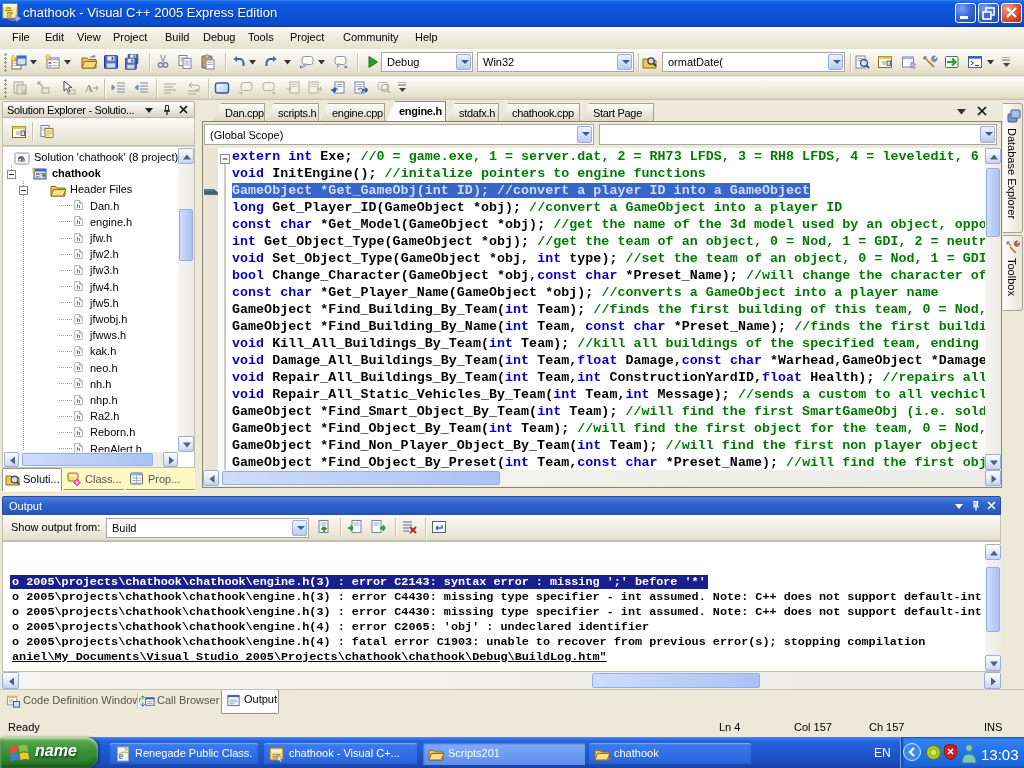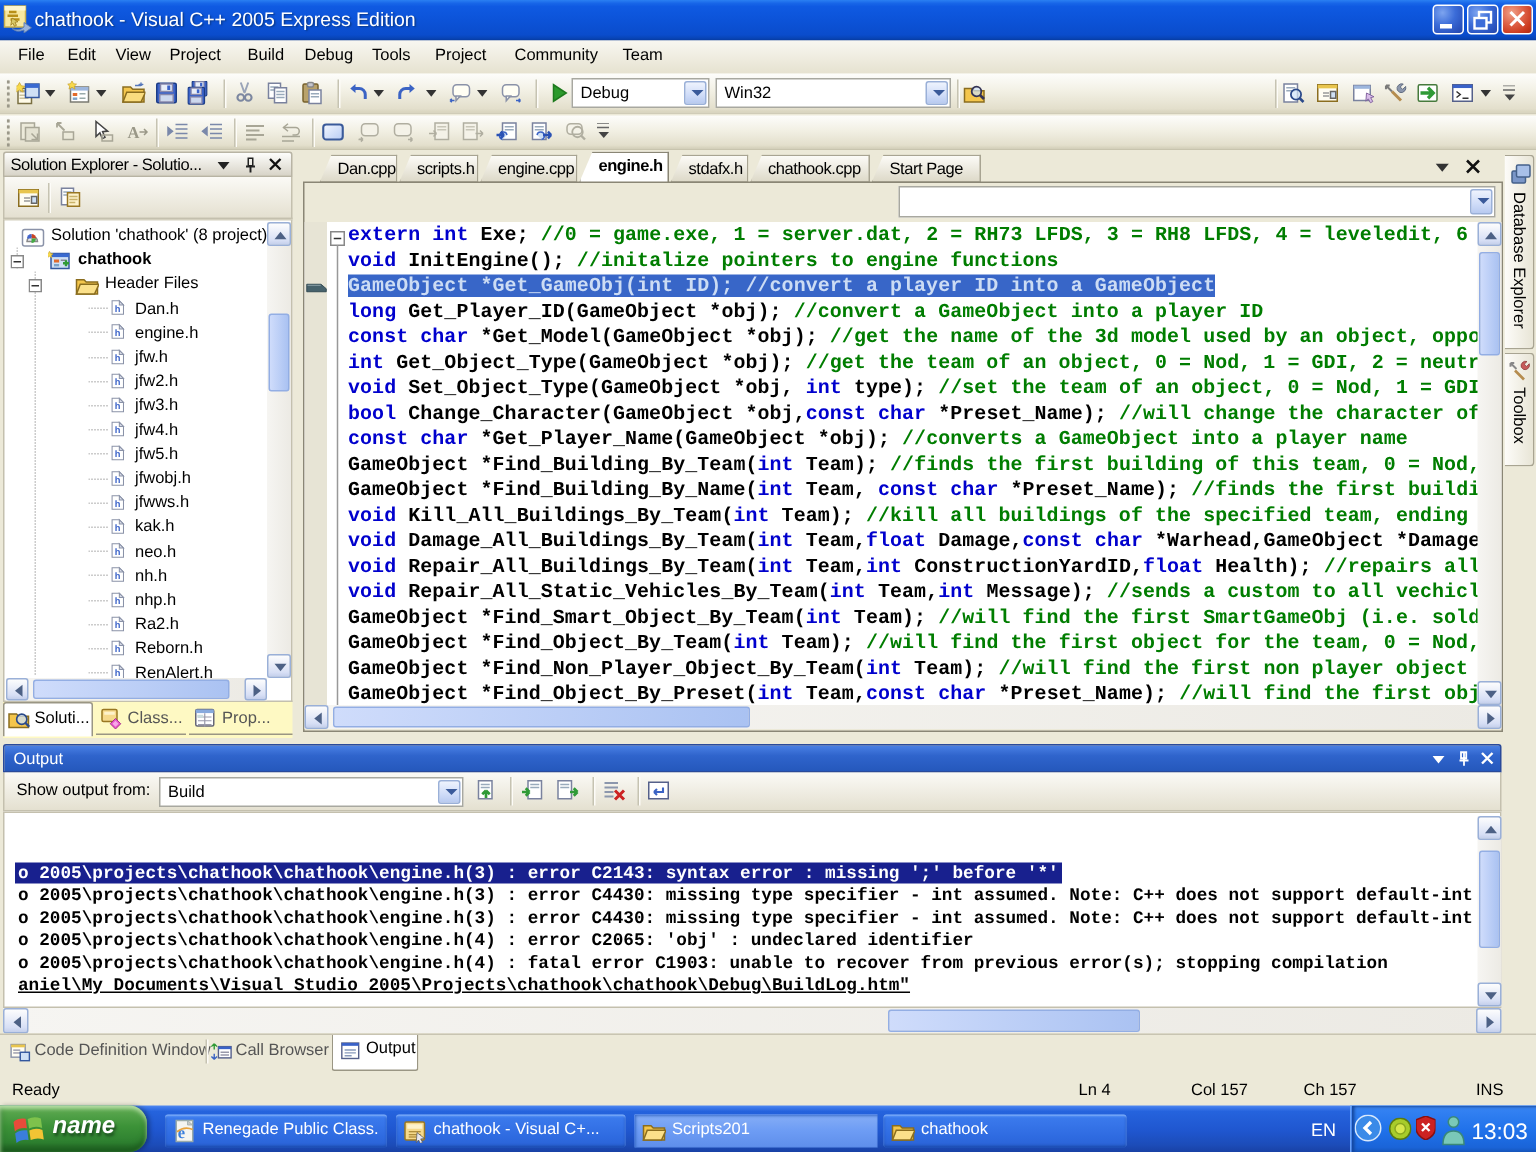--- a/index.html
+++ b/index.html
@@ -41,21 +41,21 @@
 <div class="abs" style="left:0;top:27px;width:1024px;height:22px;background:linear-gradient(180deg,#f8f7f1,#e6e2d0)">
     <div class="mi" style="left:12px">File</div>
     <div class="mi" style="left:45px">Edit</div>
     <div class="mi" style="left:77px">View</div>
     <div class="mi" style="left:113px">Project</div>
     <div class="mi" style="left:165px">Build</div>
     <div class="mi" style="left:203px">Debug</div>
     <div class="mi" style="left:248px">Tools</div>
     <div class="mi" style="left:290px">Project</div>
     <div class="mi" style="left:343px">Community</div>
-    <div class="mi" style="left:415px">Team</div>
+    <div class="mi" style="left:415px">Help</div>
   </div>
 <div class="abs" style="left:0;top:49px;width:1024px;height:27px;background:linear-gradient(180deg,#fdfdfb 0%,#f2f0e4 45%,#e3dfcc 90%,#d8d4be 100%);border-bottom:1px solid #d0ccb8">
     <div class="grip" style="left:4px;top:4px;height:19px"></div>
     <svg style="position:absolute;left:11px;top:5px" width="16" height="16" viewBox="0 0 16 16">
       <rect x="1" y="5" width="9" height="10" fill="#fffbe8" stroke="#7a6f42"></rect>
       <rect x="2" y="6" width="7" height="1.6" fill="#b8b088"></rect>
       <rect x="2" y="9" width="6" height="1" fill="#c9c19b"></rect>
       <rect x="2" y="11" width="6" height="1" fill="#c9c19b"></rect>
       <rect x="6" y="2" width="9" height="9" fill="#cfe0f5" stroke="#33579e"></rect>
       <rect x="6" y="2" width="9" height="2.6" fill="#3a6ad0"></rect>
@@ -162,20 +162,24 @@
     <div class="combo" style="left:477px;top:3px;width:157px;height:20px">
       <div class="abs" style="left:5px;top:3px">Win32</div>
       <div class="coarrow"></div>
     </div>
     <div style="position:absolute;left:638px;top:4px;width:1px;height:19px;background:#c6c3b2;box-shadow:1px 0 0 #fdfcf8"></div>
     <svg style="position:absolute;left:642px;top:5px" width="16" height="16" viewBox="0 0 16 16">
       <path d="M1 5 h5 l1.5 1.5 H14 V14 H1 z" fill="#f4c64c" stroke="#8a6d1f"></path>
       <circle cx="9" cy="7" r="3.2" fill="#cfe2f8" fill-opacity="0.7" stroke="#335" stroke-width="1.2"></circle>
       <path d="M11.3 9.3 L14 12" stroke="#335" stroke-width="1.8"></path>
     </svg>
+    <div class="combo" style="left:662px;top:3px;width:183px;height:20px">
+      <div class="abs" style="left:5px;top:3px">ormatDate(</div>
+      <div class="coarrow"></div>
+    </div>
     <div style="position:absolute;left:850px;top:4px;width:1px;height:19px;background:#c6c3b2;box-shadow:1px 0 0 #fdfcf8"></div>
     <svg style="position:absolute;left:854px;top:5px" width="16" height="16" viewBox="0 0 16 16">
       <rect x="2" y="2" width="9" height="12" fill="#fff" stroke="#7a829e"></rect>
       <rect x="3.5" y="4" width="6" height="1" fill="#9ab"></rect>
       <rect x="3.5" y="6" width="6" height="1" fill="#9ab"></rect>
       <circle cx="10" cy="9" r="3.4" fill="#cfe2f8" fill-opacity="0.7" stroke="#2b4a8a" stroke-width="1.2"></circle>
       <path d="M12.4 11.4 L15 14" stroke="#2b4a8a" stroke-width="1.8"></path>
     </svg>
     <svg style="position:absolute;left:877px;top:5px" width="16" height="16" viewBox="0 0 16 16">
       <rect x="1.5" y="2.5" width="13" height="11" fill="#fffdf2" stroke="#8a6d1f"></rect>
@@ -584,20 +588,24 @@
     <div class="abs" style="left:379px;top:2px;width:73px;height:19px;background:linear-gradient(180deg,#fcfbf7,#ddd9c8);border:1px solid #a8a492;border-bottom:1px solid #8a8675;clip-path:polygon(8px 0,100% 0,100% 100%,0 100%);padding:3px 0 0 11px;letter-spacing:-0.3px">Start Page</div>
     <div class="abs" style="left:0;top:20px;width:800px;height:1px;background:#8a8675"></div>
     <svg class="abs" style="left:755px;top:8px" width="10" height="7">
       <path d="M0 0 h9 l-4.5 5.5z" fill="#333"></path>
     </svg>
     <svg class="abs" style="left:775px;top:5px" width="11" height="11">
       <path d="M1 1 L9 9 M9 1 L1 9" stroke="#111" stroke-width="1.7"></path>
     </svg>
   </div>
 <div class="abs" style="left:202px;top:122px;width:800px;height:26px;background:#ece9d8;border-left:1px solid #8a8675;border-right:1px solid #8a8675">
+    <div class="combo" style="left:1px;top:2px;width:390px;height:21px">
+      <div class="abs" style="left:5px;top:3.5px">(Global Scope)</div>
+      <div class="coarrow"></div>
+    </div>
     <div class="combo" style="left:396px;top:2px;width:398px;height:21px">
       <div class="coarrow"></div>
     </div>
   </div>
 <div class="abs" style="left:202px;top:148px;width:800px;height:322px;background:#fff;border-left:1px solid #8a8675;border-right:1px solid #8a8675;overflow:hidden">
     <div class="abs" style="left:0;top:0;width:15px;height:322px;background:#e7e4d5"></div>
     <svg class="abs" style="left:1px;top:38px" width="16" height="11">
       <path d="M0.5 3.5 L10 3.5 L13.5 6.5 L13.5 8.5 L0.5 8.5 z" fill="#47626c" stroke="#2e454e" stroke-width="0.6"></path>
       <path d="M1 4.2 L9.8 4.2" stroke="#7e949c" stroke-width="0.8"></path>
     </svg>

